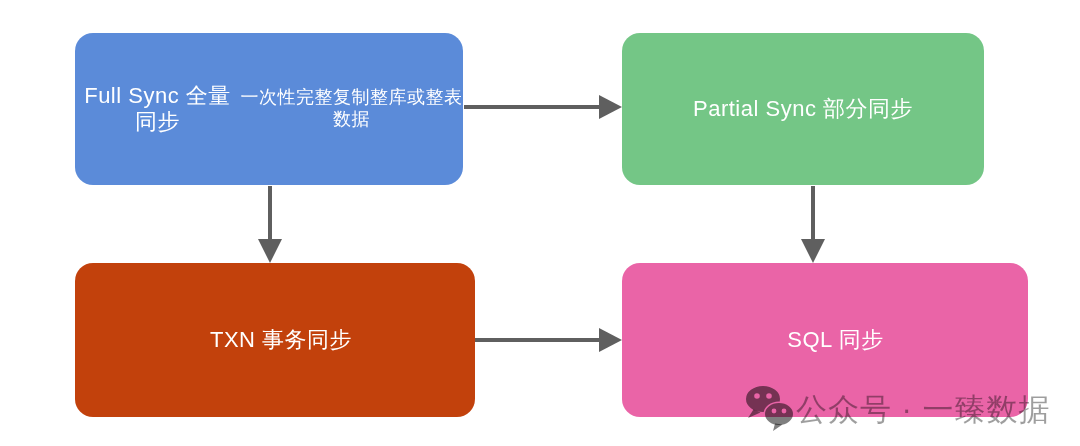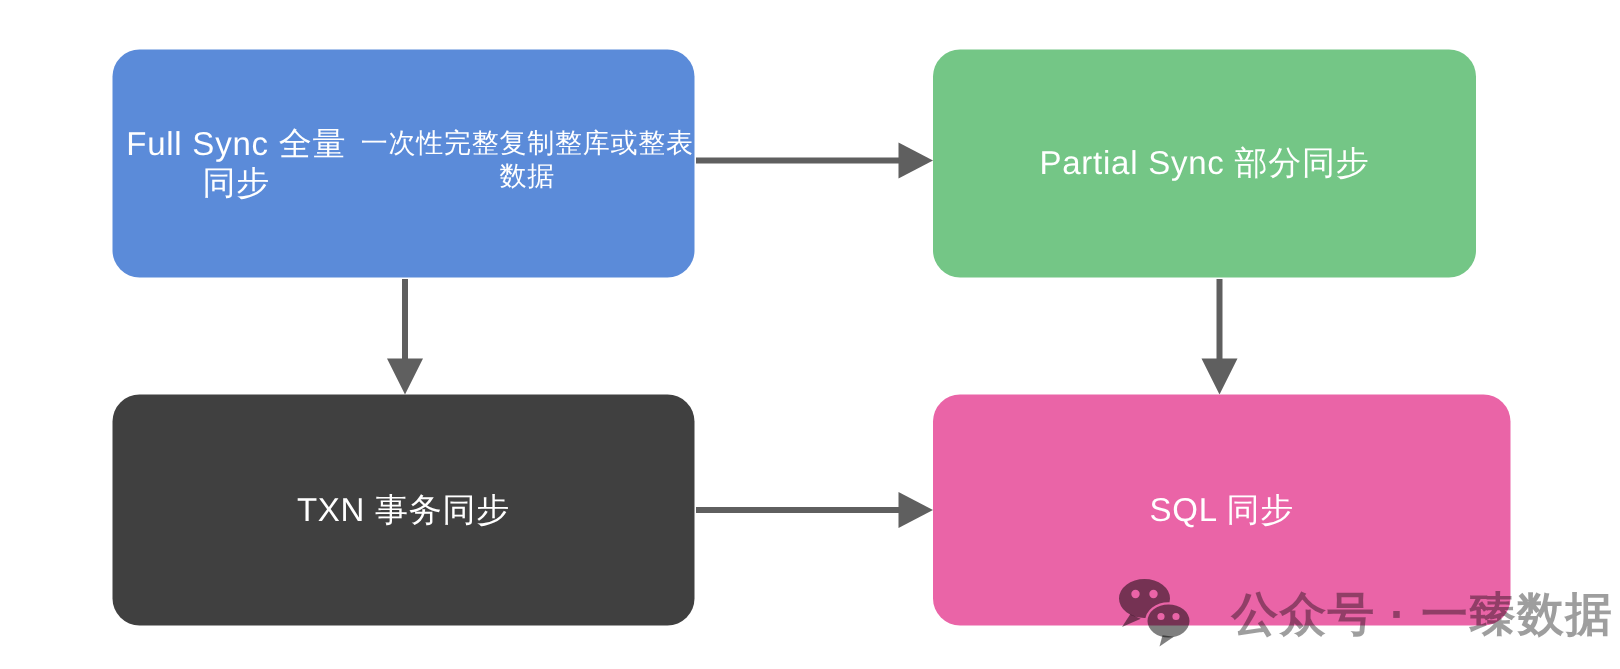--- a/index.html
+++ b/index.html
@@ -31,35 +31,33 @@
     font-size: 22px;
     font-weight: 500;
     letter-spacing: 0.5px;
     line-height: 1.2;
   }
   .node-subtitle {
     font-size: 18px;
     font-weight: 400;
     letter-spacing: 0.5px;
     line-height: 1.2;
-    font-family: Liberation Mono, monospace;
   }
   #node-full-sync    { left: 75px;  top: 33px;  width: 388px; height: 152px; }
   #node-partial-sync { left: 622px; top: 33px;  width: 362px; height: 152px; }
   #node-txn-sync     { left: 75px;  top: 263px; width: 388px; height: 154px; }
   #node-sql-sync     { left: 622px; top: 263px; width: 385px; height: 154px; }
   .watermark {
     position: absolute;
     left: 744px;
     top: 386px;
     height: 48px;
     display: flex;
     align-items: center;
-    gap: 25px;
-    font-weight: bold;
+    gap: 0;
   }
   .watermark-text {
     font-size: 31px;
     color: rgba(0, 0, 0, 0.38);
     white-space: nowrap;
     letter-spacing: 1px;
   }
   .wechat-icon-svg { display: block; }
 </style>
 </head>
@@ -88,25 +86,25 @@
 
   <div class="node" id="node-full-sync" style="background-color: rgb(91, 139, 217);">
     <div class="node-title">Full Sync 全量同步</div>
     <div class="node-subtitle">一次性完整复制整库或整表数据</div>
   </div>
 
   <div class="node" id="node-partial-sync" style="background-color: rgb(116, 198, 134);">
     <div class="node-title">Partial Sync 部分同步</div>
   </div>
 
-  <div class="node" id="node-txn-sync" style="background-color: #404040;">
+  <div class="node" id="node-txn-sync" style="background-color: #c2410c; padding-left: 12px;">
     <div class="node-title">TXN 事务同步</div>
   </div>
 
-  <div class="node" id="node-sql-sync" style="background-color: rgb(234, 100, 167);">
+  <div class="node" id="node-sql-sync" style="background-color: rgb(234, 100, 167); padding-left: 21px;">
     <div class="node-title">SQL 同步</div>
   </div>
 
   <div class="watermark">
     <svg class="wechat-icon-svg" width="52" height="48" viewBox="0 0 52 48" xmlns="http://www.w3.org/2000/svg">
       <defs>
         <mask id="wm-gap">
           <rect x="0" y="0" width="52" height="48" fill="#ffffff"></rect>
           <ellipse cx="35" cy="28" rx="14" ry="11" fill="#000000" stroke="#000000" stroke-width="3"></ellipse>
           <path d="M31,37.5 L29,45 L38.5,38.5 Z" fill="#000000" stroke="#000000" stroke-width="3"></path>

